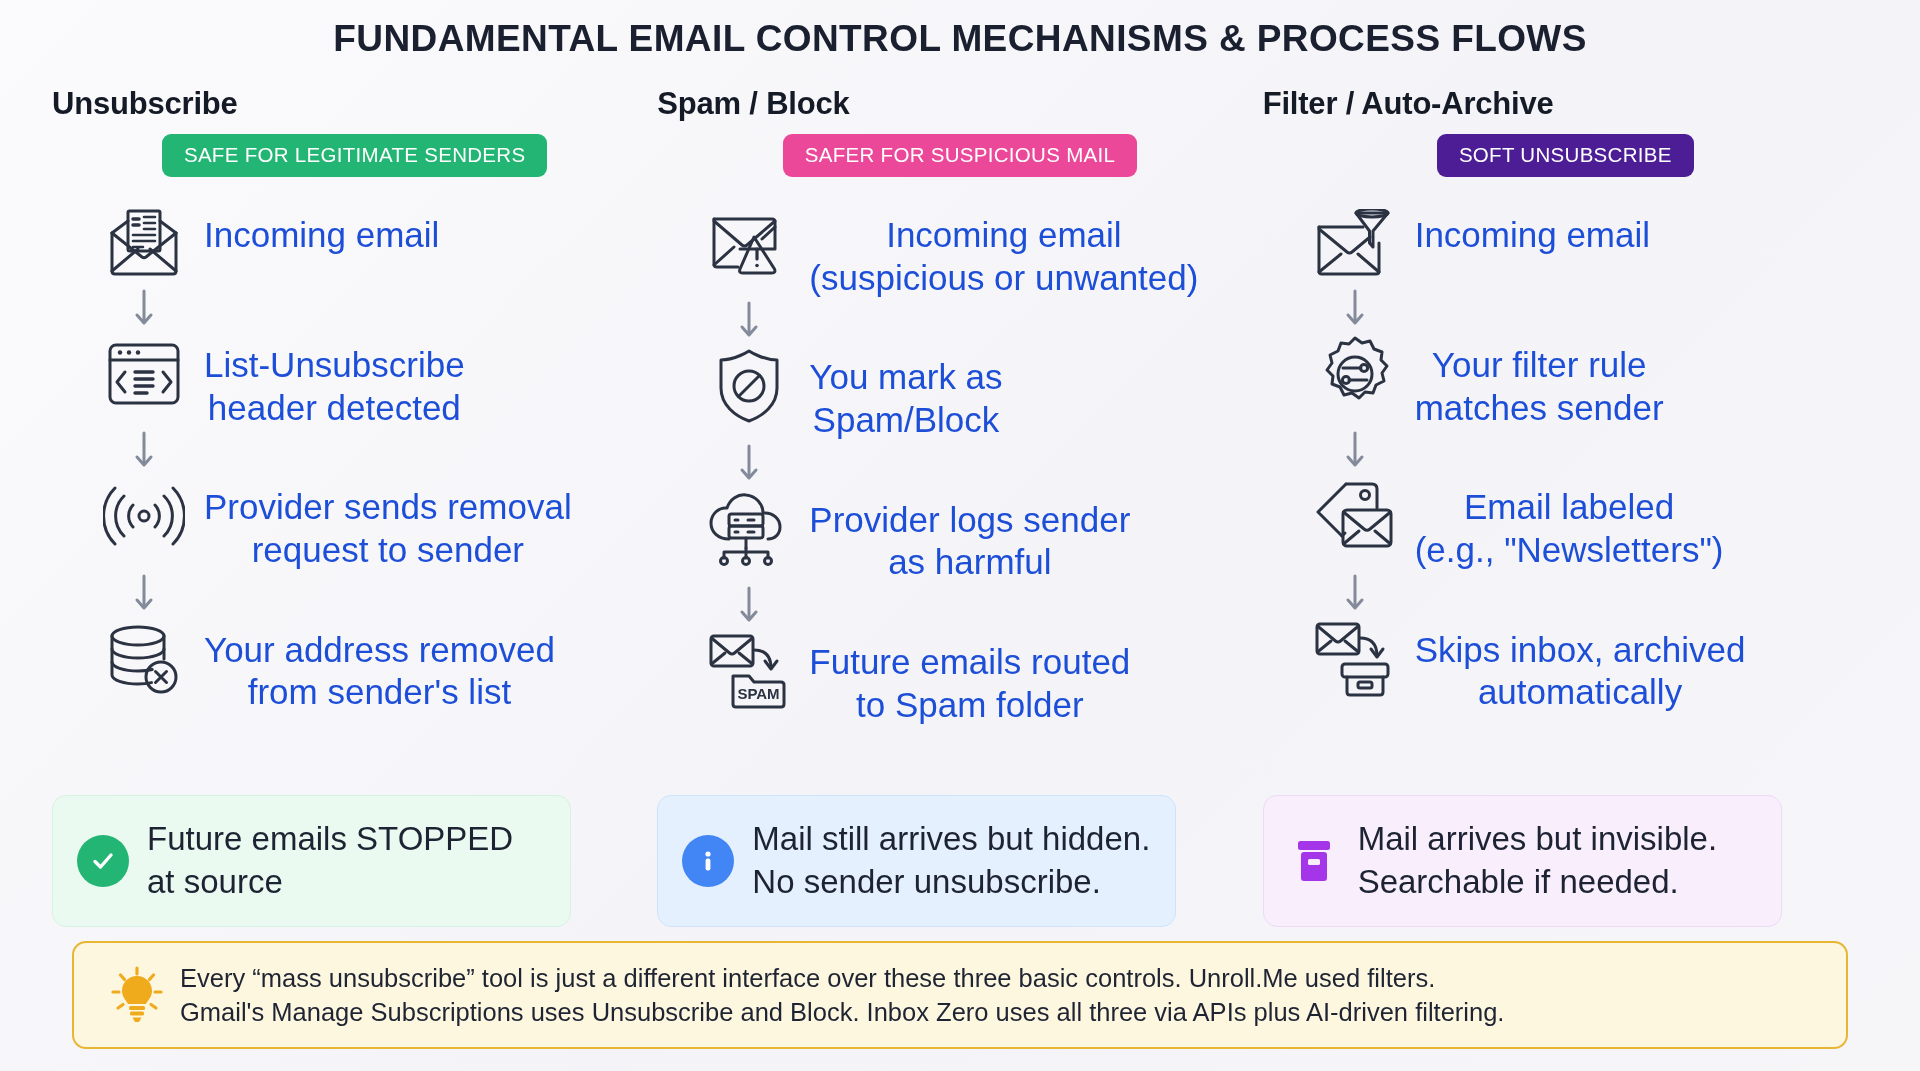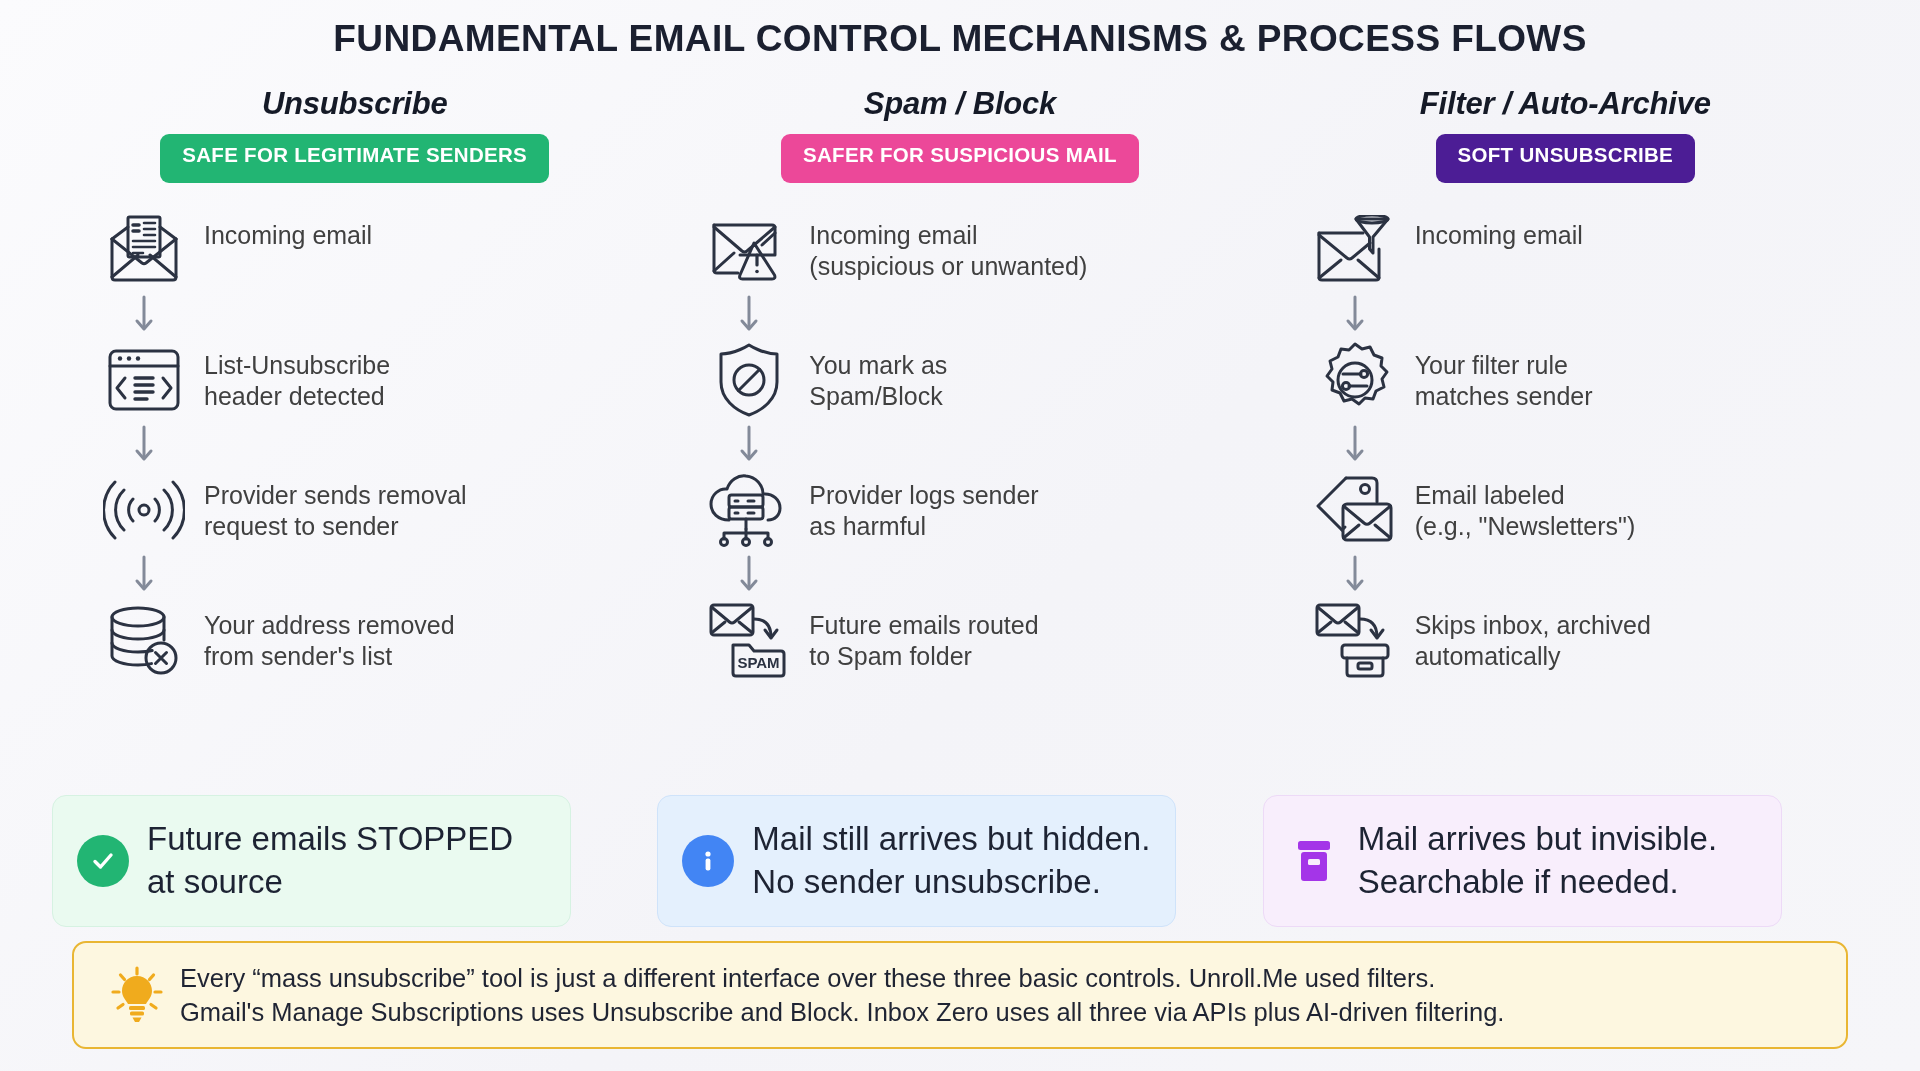--- a/index.html
+++ b/index.html
@@ -33,40 +33,38 @@
     margin-top: 26px;
   }
   .column {
     width: 625px;
     display: flex;
     flex-direction: column;
     align-items: flex-start;
   }
   .col-head {
     width: 100%;
-    text-align: center;
     font-size: 31px;
     font-weight: bold;
     color: #151a27;
     letter-spacing: -0.2px;
-    font-style: italic;
   }
   .badge-row {
     width: 100%;
     display: flex;
     justify-content: center;
     margin-top: 12px;
   }
   .badge {
     display: inline-block;
     color: #ffffff;
     font-size: 20.5px;
-    font-weight: bold;
+    font-weight: normal;
     letter-spacing: 0.3px;
-    padding: 9px 22px 16px 22px;
+    padding: 9px 22px 10px 22px;
     border-radius: 9px;
     white-space: nowrap;
   }
 
   
   .steps {
     margin-top: 24px;
     padding-left: 46px;
     width: 100%;
   }
@@ -78,26 +76,27 @@
   .step-icon {
     width: 92px;
     min-width: 92px;
     height: 86px;
     display: flex;
     align-items: center;
     justify-content: center;
   }
   .step-icon svg { display: block; }
   .step-text {
-    font-size: 25px;
+    font-size: 35px;
     line-height: 1.22;
-    color: #404040;
+    color: #1d4ed8;
     padding-top: 13px;
     padding-left: 14px;
     white-space: pre-line;
+    text-align: center;
   }
   .arrow {
     width: 92px;
     min-width: 92px;
     height: 44px;
     display: flex;
     align-items: center;
     justify-content: center;
   }
 

